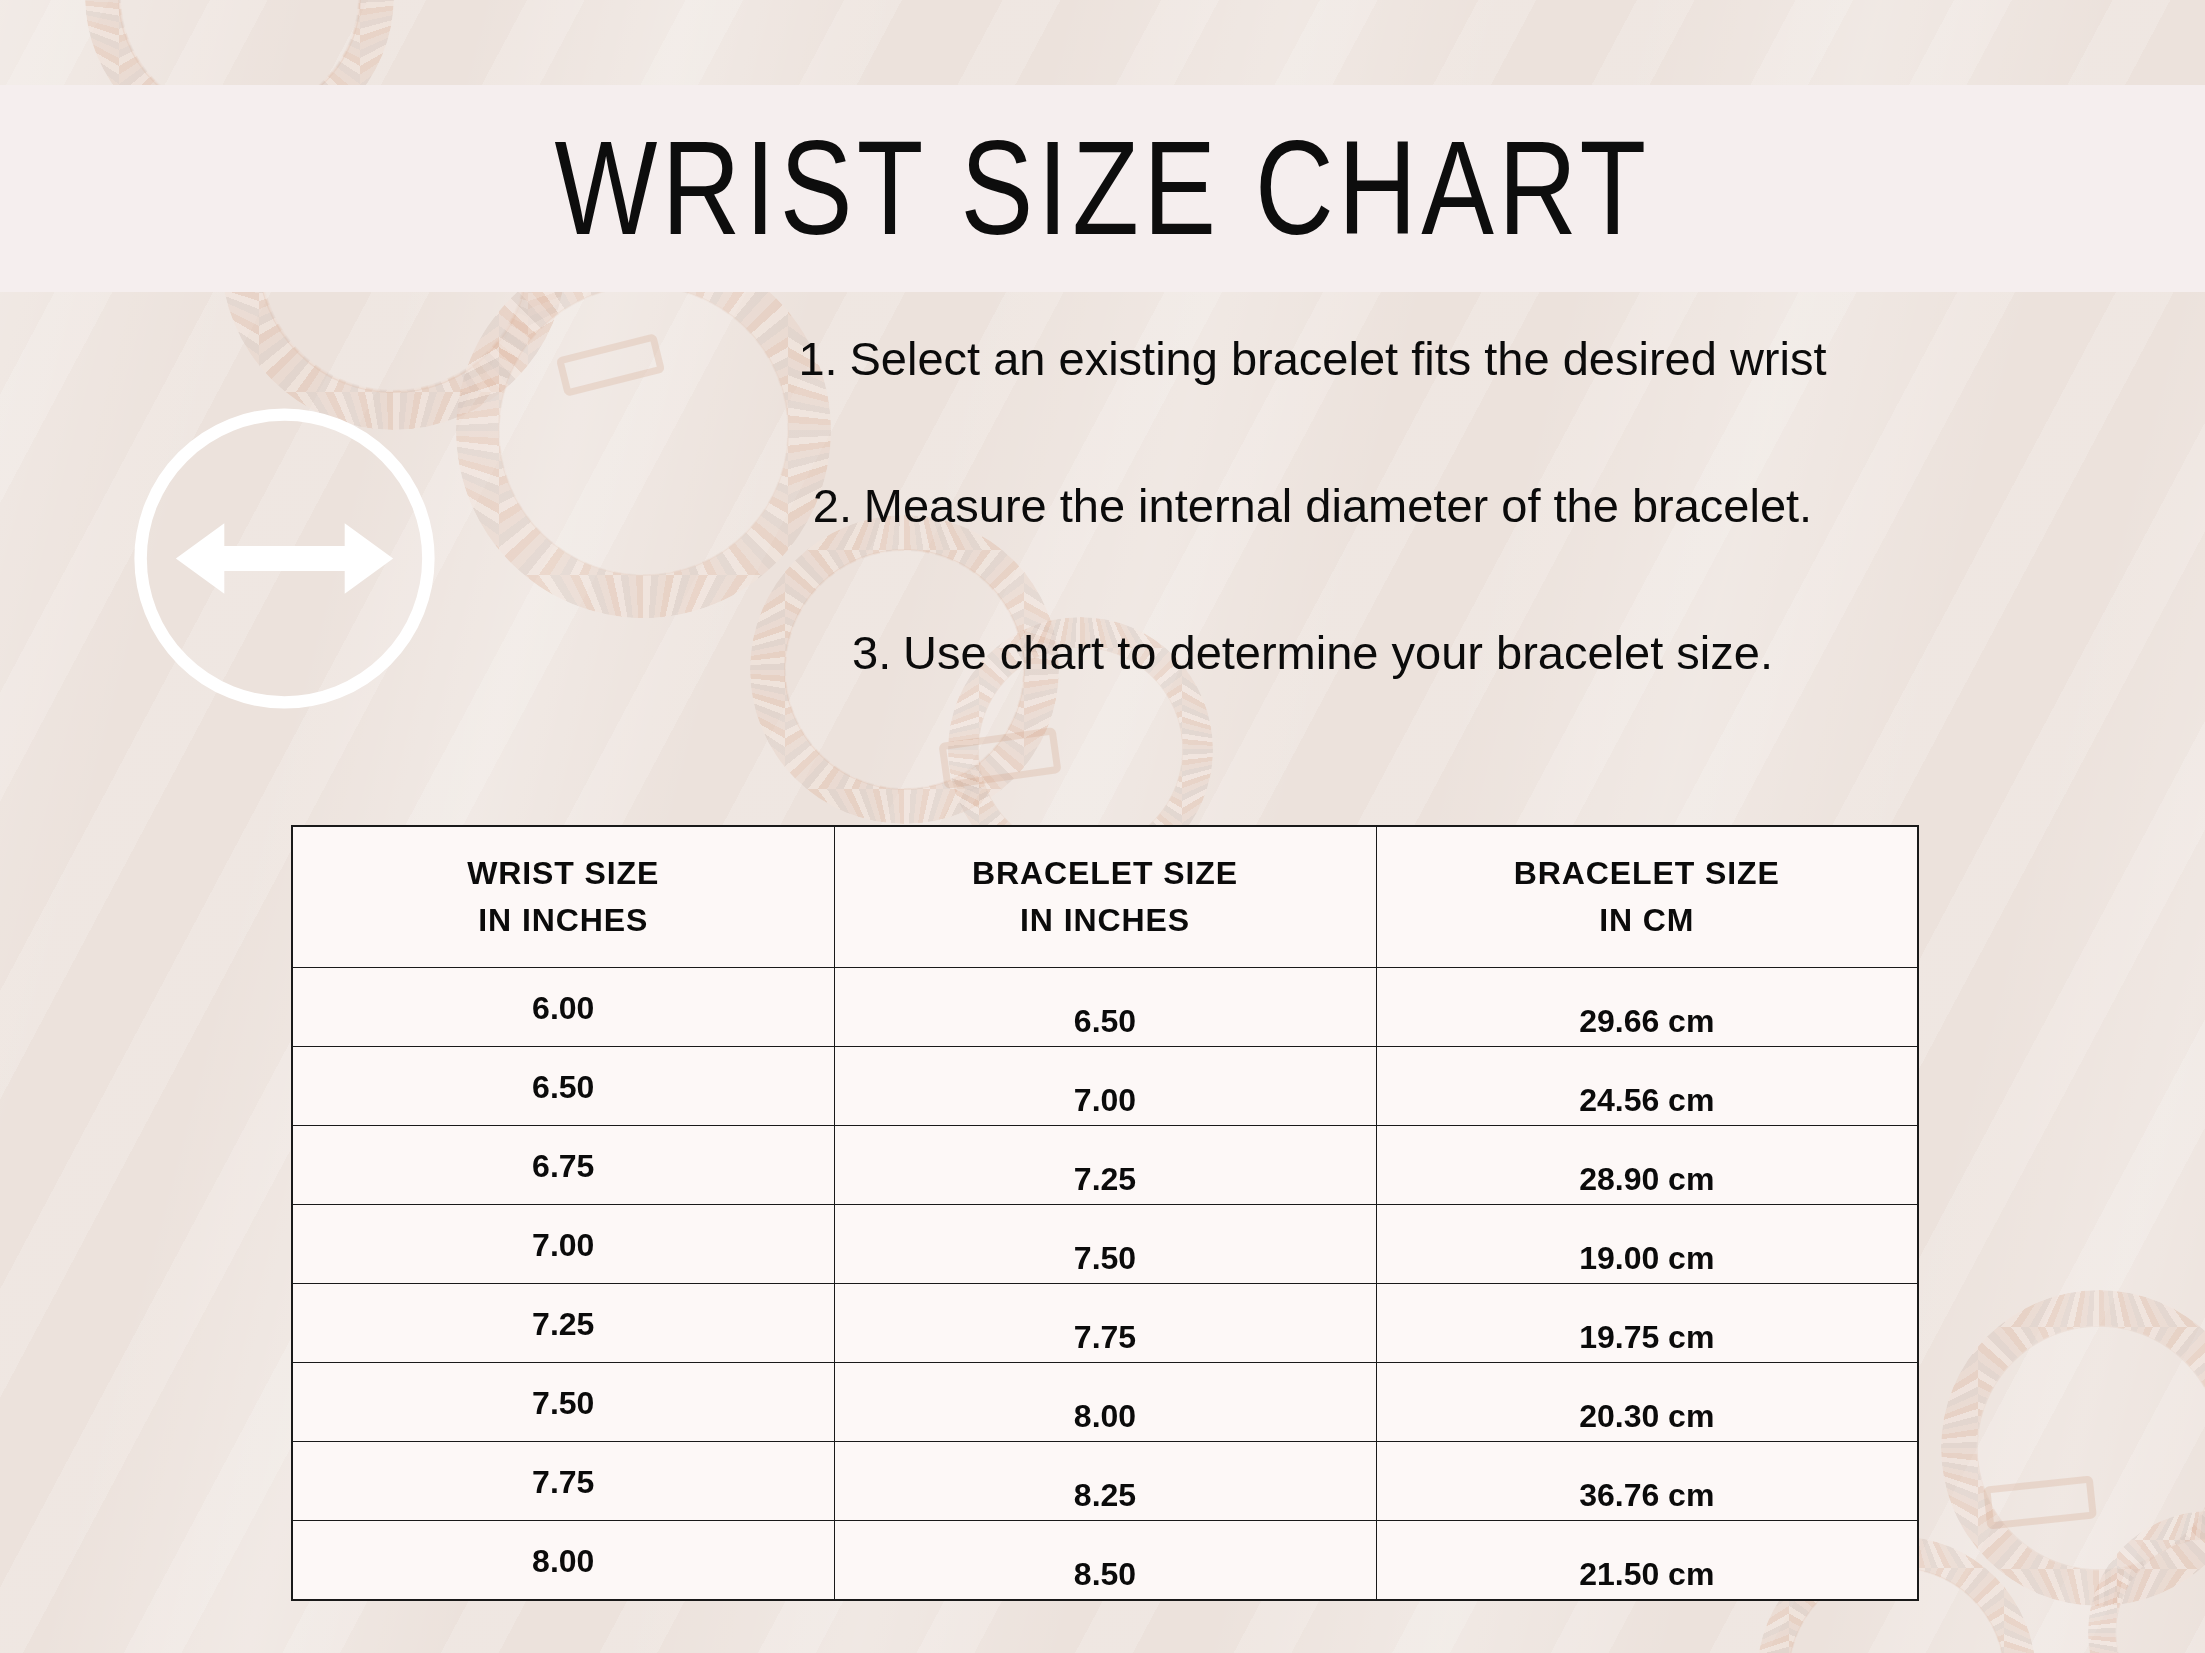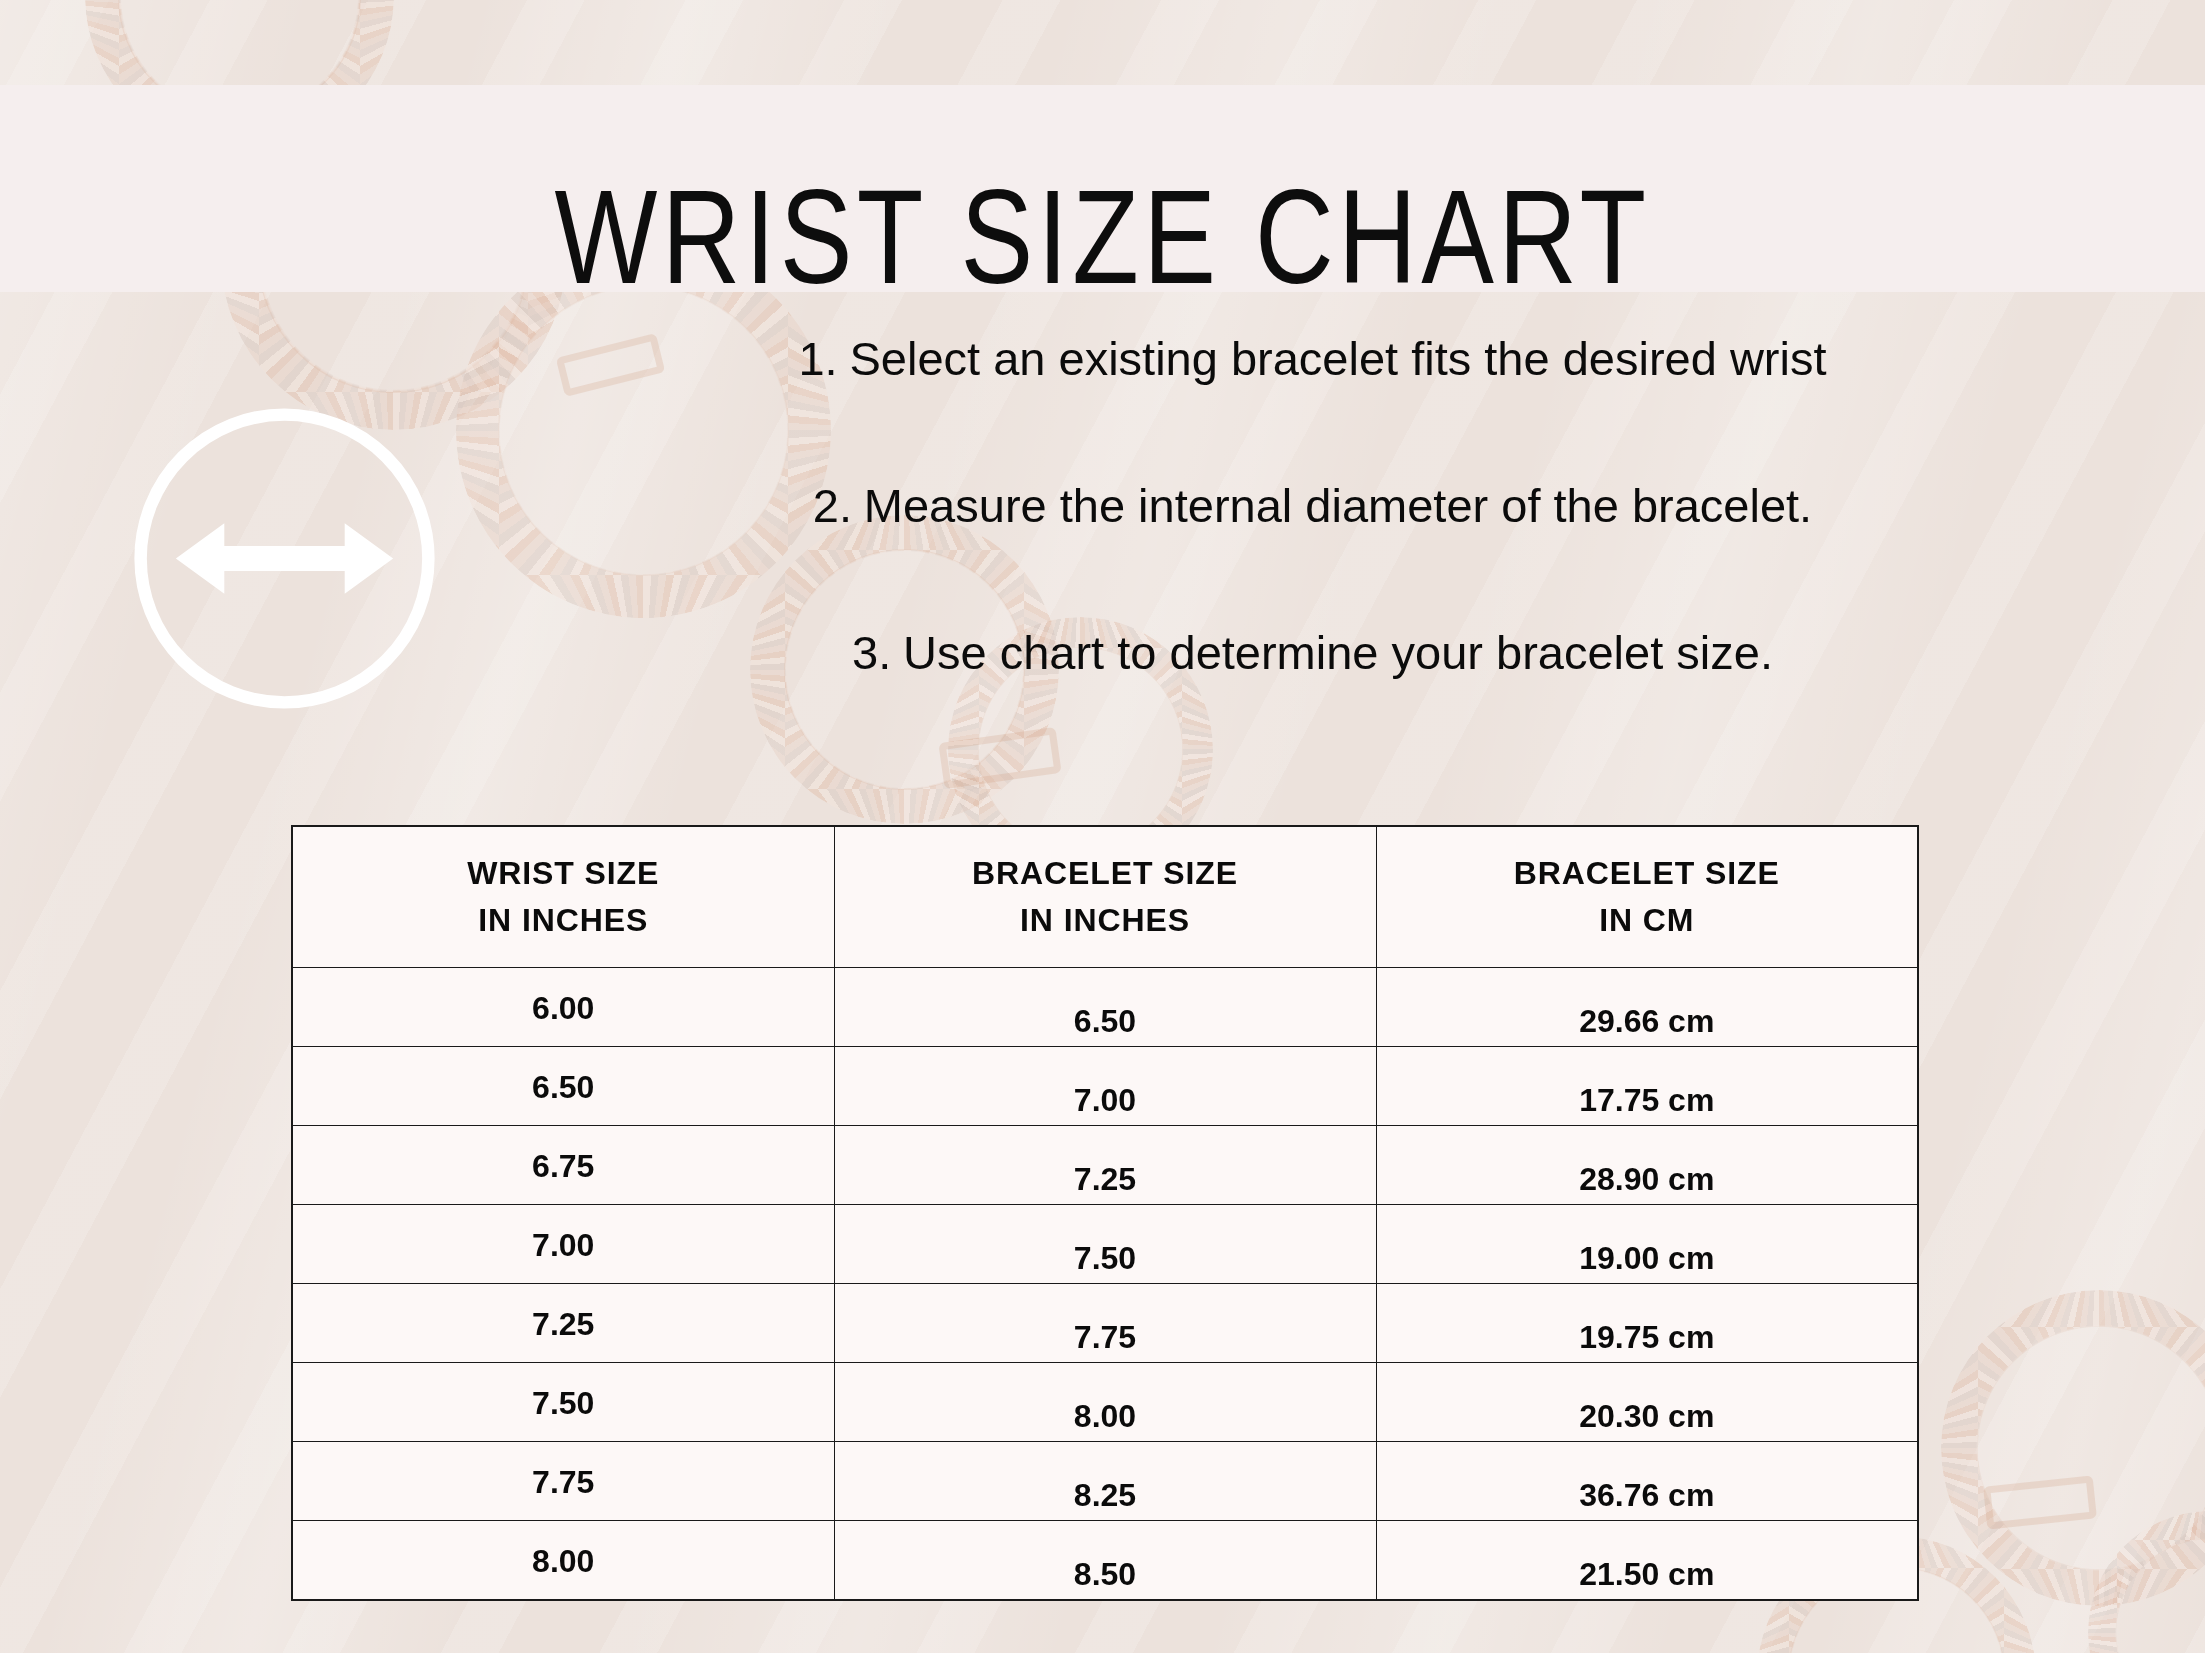--- a/index.html
+++ b/index.html
@@ -97,21 +97,21 @@
 
   
   .title-banner {
     position: absolute;
     left: 0;
     top: 85px;
     width: 2205px;
     height: 207px;
     background: #f5eeee;
     display: flex;
-    align-items: flex-end;
+    align-items: center;
     justify-content: center;
   }
   .title-text {
     font-size: 109px;
     letter-spacing: 4.4px;
     font-weight: 300;
     color: #0d0d0d;
     line-height: 1;
     white-space: nowrap;
     transform: scaleY(1.22);
@@ -267,21 +267,21 @@
   </thead>
   <tbody id="table-body">
       <tr>
         <td class="col-wrist">6.00</td>
         <td class="col-other">6.50</td>
         <td class="col-other">29.66 cm</td>
       </tr>
       <tr>
         <td class="col-wrist">6.50</td>
         <td class="col-other">7.00</td>
-        <td class="col-other">17.75 cm</td>
+        <td class="col-other">24.56 cm</td>
       </tr>
       <tr>
         <td class="col-wrist">6.75</td>
         <td class="col-other">7.25</td>
         <td class="col-other">28.90 cm</td>
       </tr>
       <tr>
         <td class="col-wrist">7.00</td>
         <td class="col-other">7.50</td>
         <td class="col-other">19.00 cm</td>

